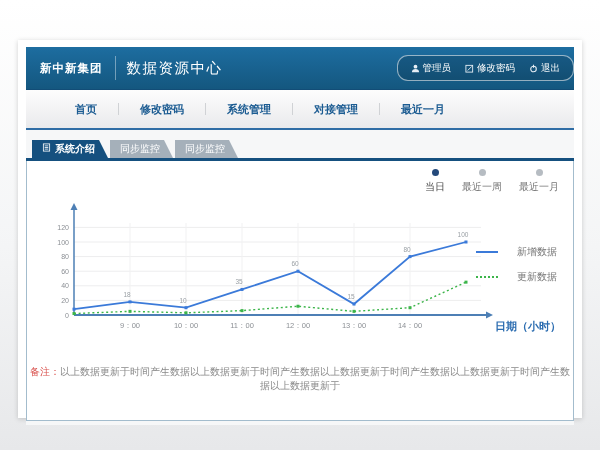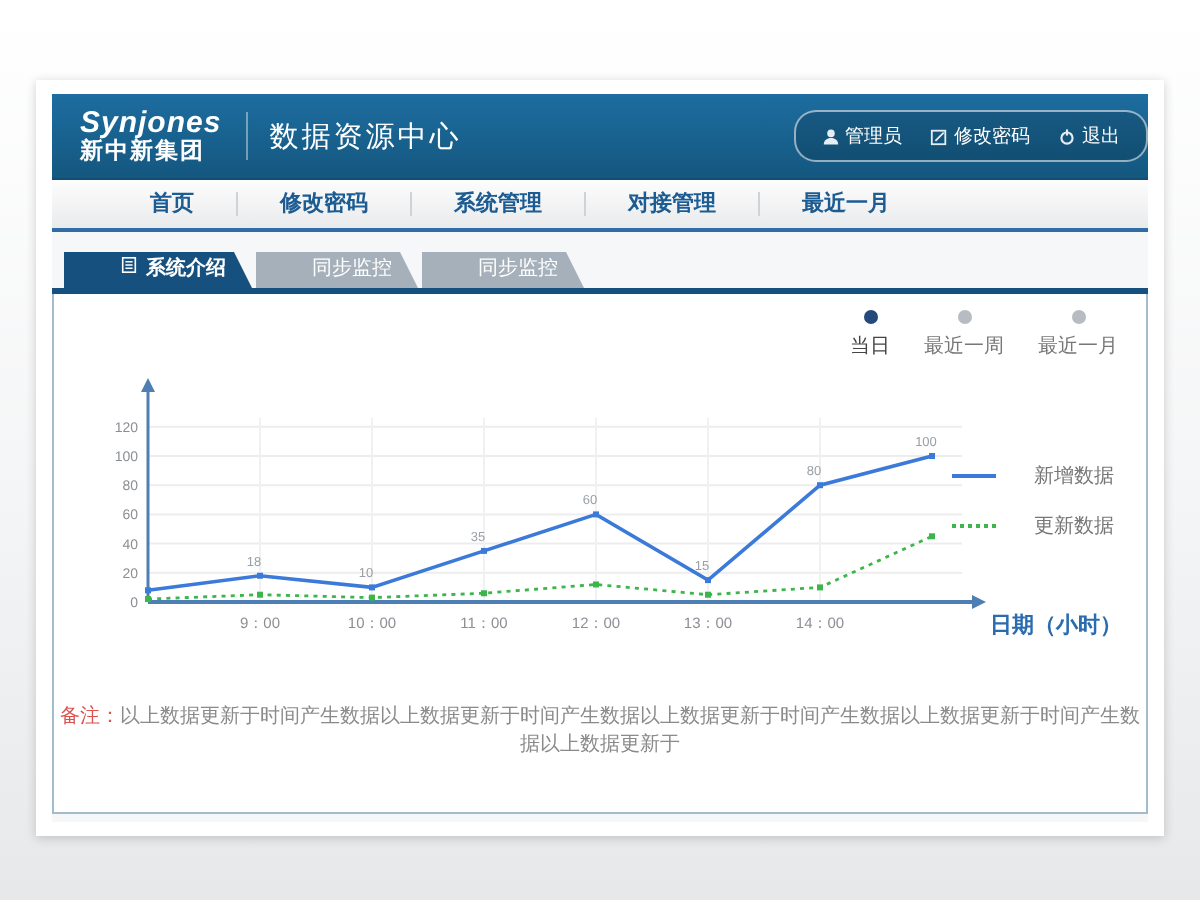--- a/index.html
+++ b/index.html
@@ -19,30 +19,30 @@
   .hdr-divider { width:1px; height:24px; background:rgba(255,255,255,.4); margin:0 11px 0 12px; }
   .app-title { font-size:14.5px; letter-spacing:1.5px; }
   .hdr-spacer { flex:1; }
   .hdr-pill { height:21px; display:flex; align-items:center;
     background:rgba(0,0,0,.14); border:1px solid rgba(255,255,255,.55);
     border-radius:11px; padding:12px 6px; font-size:9.5px; }
   .pill-item { display:flex; align-items:center; gap:3px; padding:0 7px; cursor:pointer; white-space:nowrap; }
   .pill-item svg { display:block; }
 
   
-  .nav { height:26px; background:linear-gradient(180deg,#fdfdfd,#e9eaec);
+  .nav { height:40px; background:linear-gradient(180deg,#fdfdfd,#e9eaec);
     border-bottom:2px solid #2f6da5; display:flex; align-items:center; padding-left:28px;text-align:right; }
   .nav-item { font-size:11px; font-weight:bold; color:#1c5c92; padding:0 21px;
     border-right:1px solid #d0d2d5; line-height:12px; cursor:pointer; }
   .nav-item:last-child { border-right:none; }
 
   
   .content { background:#f6f7f8; padding:10px 0 4px; height:295px; }
   .tabs { display:flex; margin-left:6px; height:18px; align-items:flex-end; }
-  .tab { height:18px; line-height:18px; font-size:10px; color:#fff; padding:0 13px 0 28px;
+  .tab { height:18px; line-height:18px; font-size:10px; color:#fff; padding:0 13px 0 10px;
     background:#a5b0ba; clip-path:polygon(0 0,calc(100% - 9px) 0,100% 100%,0 100%);
     margin-right:2px; display:flex; align-items:center; gap:4px; cursor:pointer; white-space:nowrap; }
   .tab.active { background:#15507f; font-weight:bold; }
   .tab-underline { height:3px; background:#15507f; }
 
   .panel { position:relative; border:1px solid #a3bccd; border-top:none;
     background:#fff; height:260px; }
 
   .range-row { position:absolute; top:8px; right:14px; display:flex; gap:17px;
     align-items:center; font-size:10px; color:#777; }
@@ -66,21 +66,20 @@
   .note-label { color:#d9534f; }
   .note-text { color:#8a8a8a; }
 </style>
 </head>
 <body>
 
 <div class="app-card">
 
   <div class="hdr">
     <div class="logo">
-      <div class="logo-en">Synjones</div>
       <div class="logo-cn">新中新集团</div>
     </div>
     <div class="hdr-divider"></div>
     <div class="app-title">数据资源中心</div>
     <div class="hdr-spacer"></div>
     <div class="hdr-pill">
       <div class="pill-item">
         <span>
           <svg width="9" height="9" viewBox="0 0 10 10" fill="#e6eef5">
               <circle cx="5" cy="3" r="2.1"></circle>

